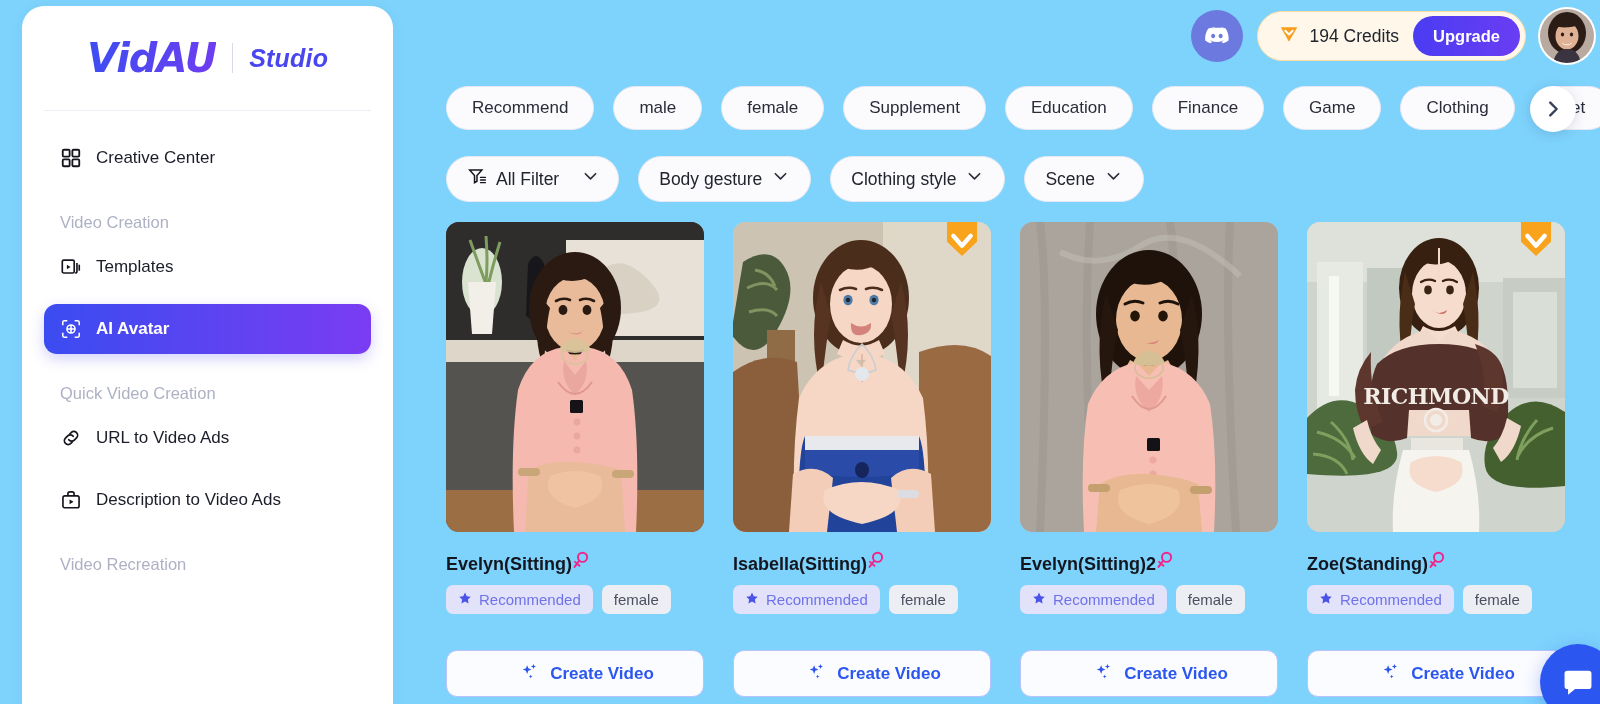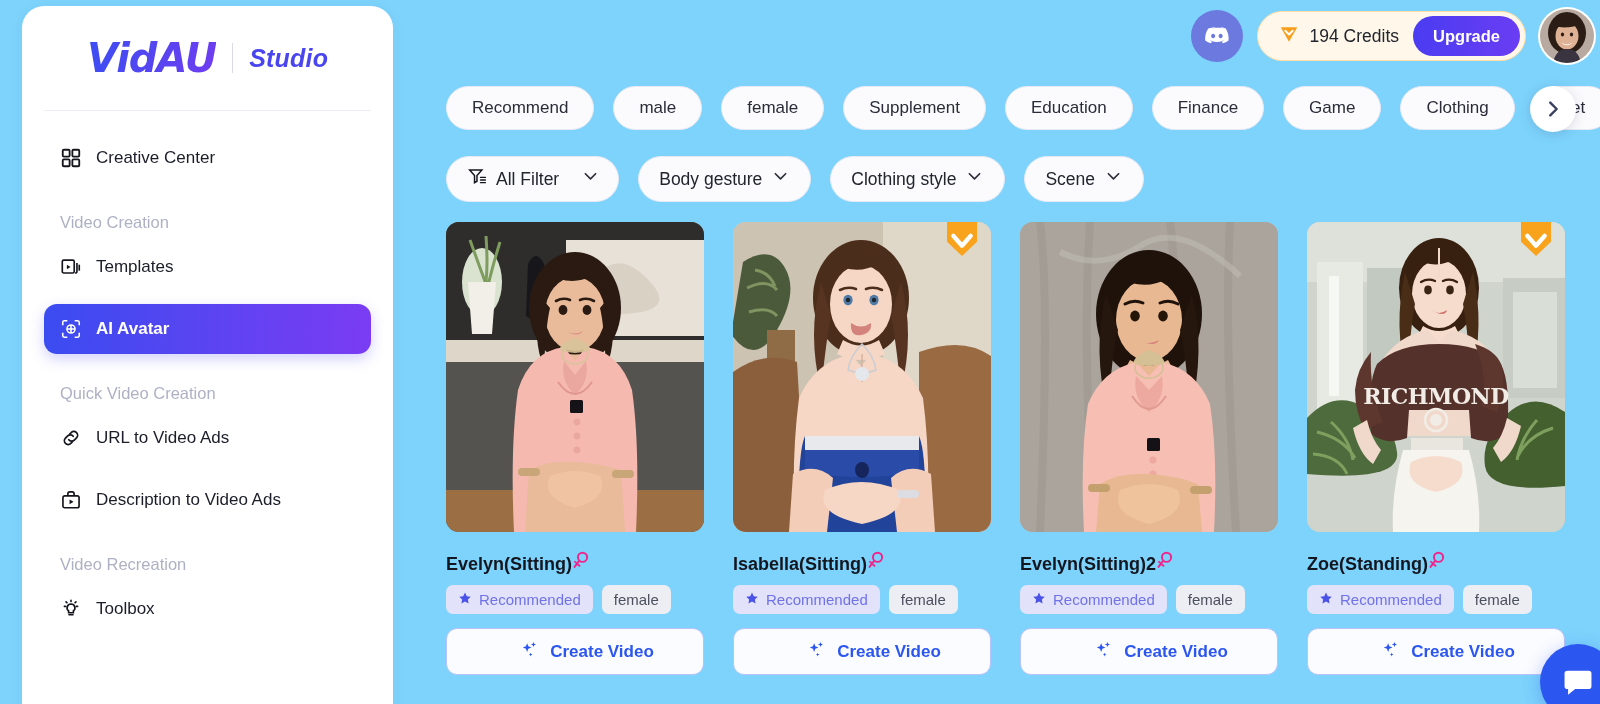--- a/index.html
+++ b/index.html
@@ -151,21 +151,21 @@
     display: flex; align-items: center; gap: 7px;
     height: 29px; padding: 0 12px; border-radius: 7px;
     background: #e2e2fb; color: #6f72e8; font-size: 15px;
   }
   .tag-plain {
     height: 29px; padding: 0 12px; border-radius: 7px;
     background: #eceef4; color: #4c4f5e; font-size: 15px;
     display: flex; align-items: center;
   }
   .create-btn {
-    margin-top: 14px; width: 258px; height: 47px;
+    margin-top: 36px; width: 258px; height: 47px;
     border-radius: 11px; border: 1.4px solid #b9c3fb;
     background: #fbfcff; color: #2b56f0; font-weight: 700; font-size: 17px;
     display: flex; align-items: center; justify-content: center; gap: 11px;
     cursor: pointer; font-family: "Liberation Sans", sans-serif; padding-left: 24px;
   }
 
   .chat-fab {
     position: absolute; right: -16px; bottom: -16px;
     width: 76px; height: 76px; border-radius: 50%;
     background: #2b56f0; cursor: pointer;
@@ -246,30 +246,20 @@
             <rect x="3.2" y="7.5" width="17.6" height="13" rx="2"></rect>
             <path d="M8.6 7.5V5.4A2.2 2.2 0 0 1 10.8 3.2h2.4a2.2 2.2 0 0 1 2.2 2.2v2.1"></path>
             <path d="M10.4 11.4l4.4 2.6-4.4 2.6z" fill="#15161d" stroke="none"></path>
           </svg>
         </span>
         <span>Description to Video Ads</span>
       </div>
 
       <div class="nav-group">Video Recreation</div>
 
-      <div class="nav-item">
-        <span class="nav-icon">
-          <svg viewBox="0 0 24 24" fill="none" stroke="#15161d" stroke-width="1.8" stroke-linecap="round">
-            <path d="M12 6.5a4.3 4.3 0 0 1 2.6 7.7v1.9h-5.2v-1.9A4.3 4.3 0 0 1 12 6.5z"></path>
-            <path d="M9.8 18.3h4.4"></path>
-            <path d="M12 2.6v1.3M4.8 9.2h1.4M17.8 9.2h1.4M6.6 4.2l1 1M17.4 4.2l-1 1"></path>
-          </svg>
-        </span>
-        <span>Toolbox</span>
-      </div>
 
     </nav>
   </aside>
 
   <header class="header">
 
     <div class="discord-btn">
       <svg width="28" height="28" viewBox="0 0 24 24" fill="#ffffff">
         <path d="M19.5 5.6A16 16 0 0 0 15.6 4.4l-.23.45a14.5 14.5 0 0 1 3.2 1.2c-3.4-1.6-7.7-1.63-11.2 0a14.6 14.6 0 0 1 3.2-1.2l-.23-.45A16 16 0 0 0 4.5 5.6C2.2 9.1 1.6 12.5 1.9 15.9a16.2 16.2 0 0 0 4.9 2.4l.95-1.4a10 10 0 0 1-1.6-.78l.4-.3a11.4 11.4 0 0 0 10.7 0l.4.3c-.5.3-1.04.56-1.6.78l.95 1.4a16.1 16.1 0 0 0 4.9-2.4c.4-3.9-.6-7.3-2.4-10.3zM8.7 13.9c-.95 0-1.74-.88-1.74-1.95s.77-1.95 1.74-1.95 1.76.88 1.74 1.95c0 1.07-.77 1.95-1.74 1.95zm6.43 0c-.95 0-1.74-.88-1.74-1.95s.77-1.95 1.74-1.95 1.75.88 1.74 1.95c0 1.07-.77 1.95-1.74 1.95z"></path>
       </svg>

